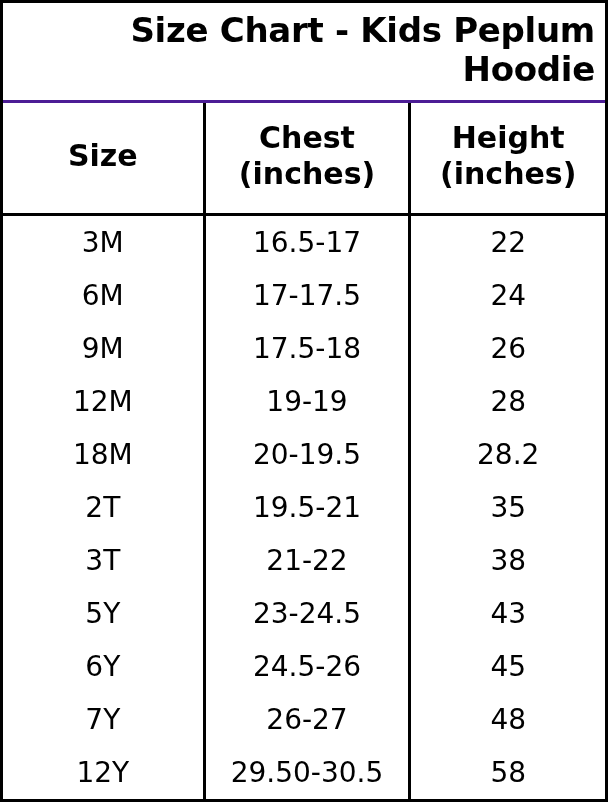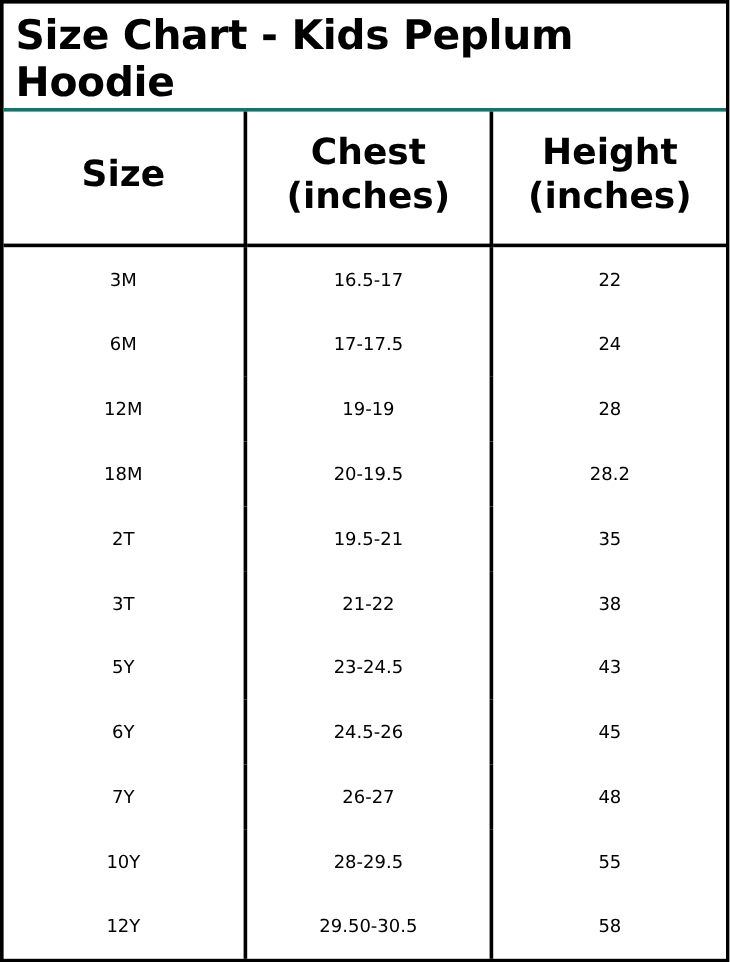--- a/index.html
+++ b/index.html
@@ -17,23 +17,23 @@
   .sheet {
     box-sizing: border-box;
     width: 608px;
     height: 802px;
     border: 3px solid #000000;
     display: flex;
     flex-direction: column;
   }
   .title-block {
     box-sizing: border-box;
-    border-bottom: 3px solid #0f766e;
-    padding: 8px 10px 0 10px;
-    text-align: left;
+    border-bottom: 3px solid #4c1d95;
+    padding: 8px 10px 10px 10px;
+    text-align: right;
   }
   .title-text {
     font-size: 34px;
     font-weight: bold;
     line-height: 1.16;
     letter-spacing: -0.3px;
   }
   table.size-table {
     width: 100%;
     border-collapse: collapse;
@@ -60,21 +60,21 @@
   }
   table.size-table thead th {
     border-bottom: 3px solid #000000;
     font-size: 30px;
     font-weight: bold;
     line-height: 1.18;
     padding: 8px 4px 12px 4px;
     height: 90px;
   }
   table.size-table tbody td {
-    font-size: 15px;
+    font-size: 28px;
     font-weight: normal;
     height: 43px;
     padding: 0 0;
   }
 </style>
 </head>
 <body>
 
 <div class="sheet">
 
@@ -108,20 +108,25 @@
         <td>3M</td>
         <td>16.5-17</td>
         <td>22</td>
       </tr>
       <tr>
         <td>6M</td>
         <td>17-17.5</td>
         <td>24</td>
       </tr>
       <tr>
+        <td>9M</td>
+        <td>17.5-18</td>
+        <td>26</td>
+      </tr>
+      <tr>
         <td>12M</td>
         <td>19-19</td>
         <td>28</td>
       </tr>
       <tr>
         <td>18M</td>
         <td>20-19.5</td>
         <td>28.2</td>
       </tr>
       <tr>
@@ -143,25 +148,20 @@
         <td>6Y</td>
         <td>24.5-26</td>
         <td>45</td>
       </tr>
       <tr>
         <td>7Y</td>
         <td>26-27</td>
         <td>48</td>
       </tr>
       <tr>
-        <td>10Y</td>
-        <td>28-29.5</td>
-        <td>55</td>
-      </tr>
-      <tr>
         <td>12Y</td>
         <td>29.50-30.5</td>
         <td>58</td>
       </tr>
     </tbody>
   </table>
 
 </div>
 
 </body></html>

